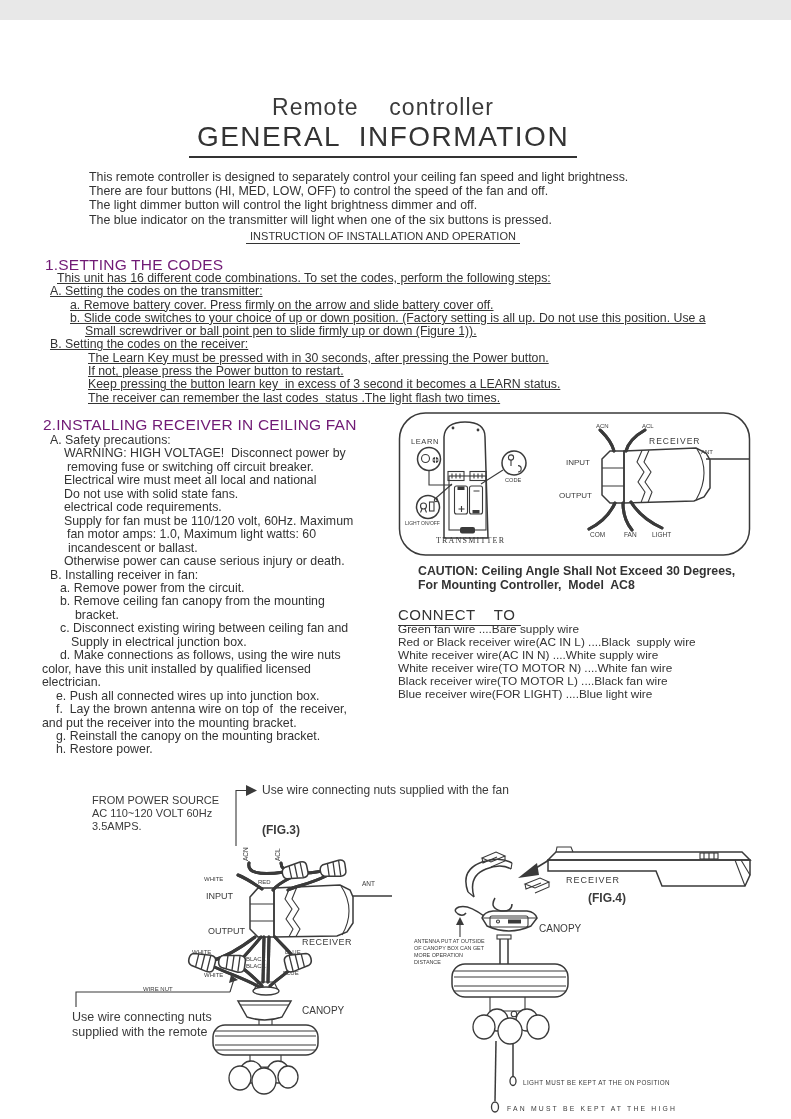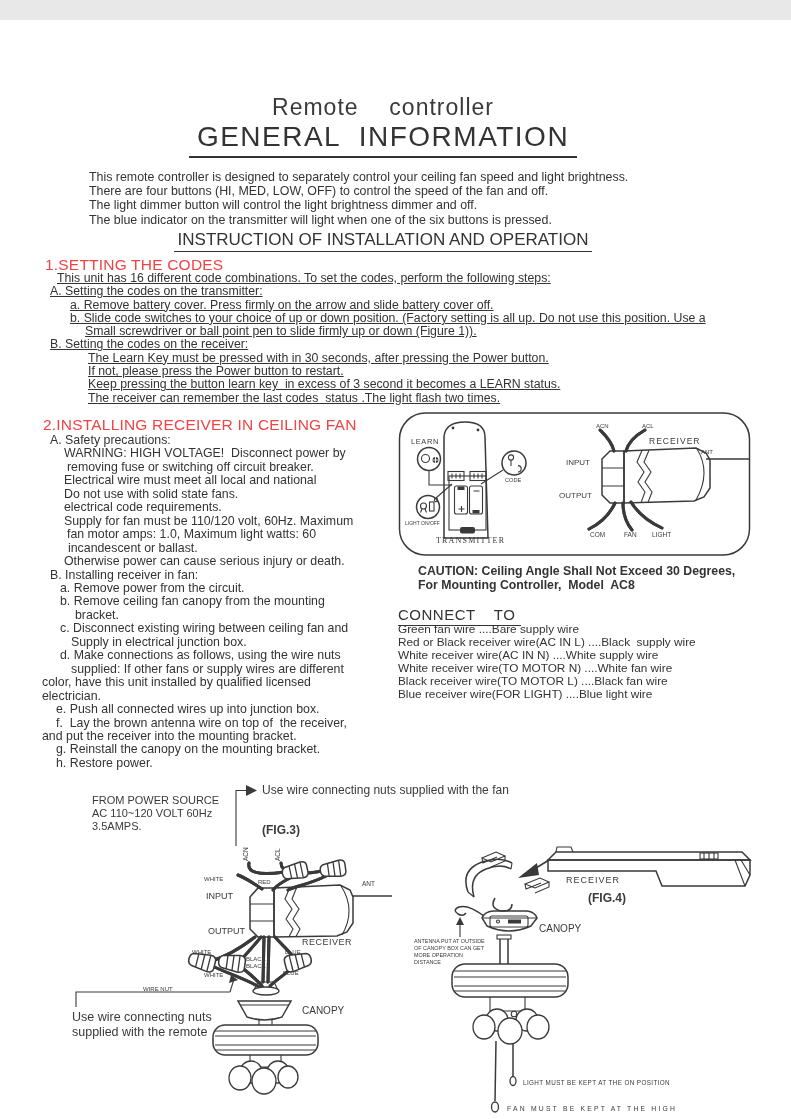--- a/index.html
+++ b/index.html
@@ -4,24 +4,24 @@
 <style>
   html,body{margin:0;padding:0;background:#e8e8e8;}
   .page{position:relative;width:791px;height:1119px;background:#ffffff;overflow:hidden;
         font-family:"Liberation Sans",sans-serif;color:#333;margin-top:20px;}
   .abs{position:absolute;}
   .pre{white-space:pre;}
   .center-wrap{position:absolute;left:0;width:766px;text-align:center;}
   .title1{top:74px;font-size:23px;letter-spacing:1px;word-spacing:8px;color:#3a3a3a;}
   .title2{top:101px;font-size:28px;letter-spacing:1.5px;color:#333;}
   .title2 span{display:inline-block;border-bottom:2px solid #333;padding:0 8px 3px 8px;}
-  .subtitle{top:210px;font-size:17px;}
+  .subtitle{top:210px;font-size:11px;}
   .subtitle span{display:inline-block;border-bottom:1.6px solid #333;padding:0 4px 1px 4px;}
   .intro{left:89px;top:150px;font-size:12.4px;line-height:14.2px;}
-  .shead{font-size:15.5px;letter-spacing:0.2px;color:#ef4444;}
+  .shead{font-size:15.5px;letter-spacing:0.2px;color:#701a75;}
   .s1head{left:45px;top:236px;}
   .s2head{left:43px;top:396px;}
   .s1body{left:45px;top:252px;font-size:12.3px;line-height:13.3px;text-decoration:underline;}
   .s2body{left:42px;top:414px;font-size:12.35px;line-height:13.45px;width:368px;}
   .ln{white-space:pre;}
   .i0{padding-left:0px}.i5{padding-left:5px}.i8{padding-left:8px}.i12{padding-left:12px}
   .i14{padding-left:14px}.i18{padding-left:18px}.i22{padding-left:22px}.i25{padding-left:25px}
   .i26{padding-left:26px}.i29{padding-left:29px}.i33{padding-left:33px}.i40{padding-left:40px}
   .i43{padding-left:43px}
   .caution{left:418px;top:545px;width:346px;text-align:left;font-weight:bold;
@@ -86,21 +86,20 @@
     <div class="ln i25">fan motor amps: 1.0, Maximum light watts: 60</div>
     <div class="ln i26">incandescent or ballast.</div>
     <div class="ln i22">Otherwise power can cause serious injury or death.</div>
     <div class="ln i8">B. Installing receiver in fan:</div>
     <div class="ln i18">a. Remove power from the circuit.</div>
     <div class="ln i18">b. Remove ceiling fan canopy from the mounting</div>
     <div class="ln i33">bracket.</div>
     <div class="ln i18">c. Disconnect existing wiring between ceiling fan and</div>
     <div class="ln i29">Supply in electrical junction box.</div>
     <div class="ln i18">d. Make connections as follows, using the wire nuts</div>
-    <div class="ln i29">supplied: If other fans or supply wires are different</div>
     <div class="ln i0">color, have this unit installed by qualified licensed</div>
     <div class="ln i0">electrician.</div>
     <div class="ln i14">e. Push all connected wires up into junction box.</div>
     <div class="ln i14">f.  Lay the brown antenna wire on top of  the receiver,</div>
     <div class="ln i0">and put the receiver into the mounting bracket.</div>
     <div class="ln i14">g. Reinstall the canopy on the mounting bracket.</div>
     <div class="ln i14">h. Restore power.</div>
   </div>
 
   <svg class="abs" style="left:396px;top:390px;" width="358" height="152" viewBox="396 390 358 152">

